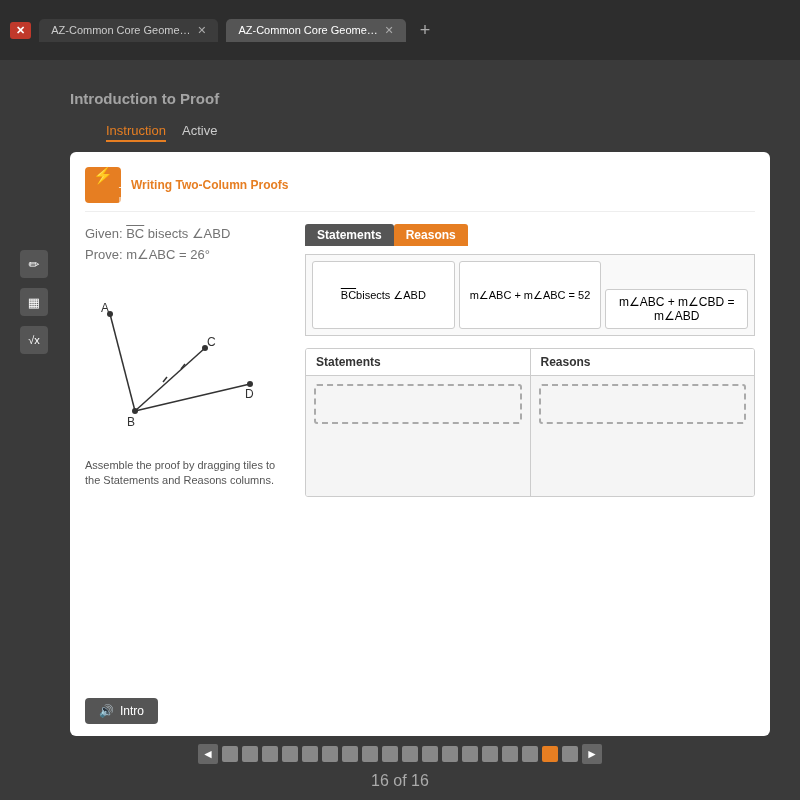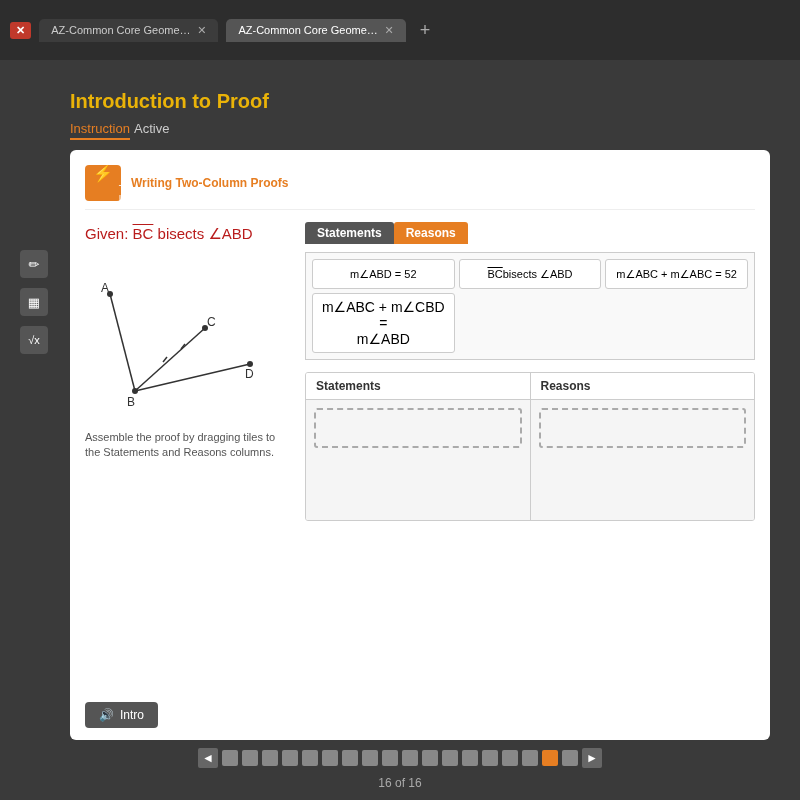--- a/index.html
+++ b/index.html
@@ -83,28 +83,29 @@
       font-size: 13px;
       cursor: pointer;
     }
 
     
     .page-title-area {
       margin-top: 20px;
       margin-left: 50px;
     }
     .page-title {
-      color: #eab308;
-      font-size: 20px;
+      color: #a3a3a3;
+      font-size: 15px;
       font-weight: bold;
-      margin-bottom: 8px;
+      margin-bottom: 16px;
     }
     .page-tabs {
       display: flex;
-      gap: 4px;
+      gap: 16px;
+      margin-left: 36px;
     }
     .page-tab {
       color: #e67e22;
       font-size: 13px;
       cursor: pointer;
       border-bottom: 2px solid #e67e22;
       padding-bottom: 2px;
     }
     .page-tab.inactive {
       color: #ccc;
@@ -162,41 +163,41 @@
       display: flex;
       gap: 20px;
     }
 
     
     .left-side {
       width: 200px;
       flex-shrink: 0;
     }
     .given-text {
-      font-size: 15px;
-      color: #b91c1c;
+      font-size: 13px;
+      color: #737373;
       line-height: 1.6;
       margin-bottom: 10px;
     }
     .overline {
       text-decoration: overline;
     }
     .diagram {
       position: relative;
       width: 180px;
       height: 160px;
     }
     .diagram svg {
       width: 100%;
       height: 100%;
     }
     .assemble-text {
       font-size: 11px;
       color: #555;
-      margin-top: 14px;
+      margin-top: 22px;
       line-height: 1.4;
     }
 
     
     .right-side {
       flex: 1;
     }
 
     
     .tiles-header {
@@ -321,21 +322,21 @@
       width: 16px;
       height: 16px;
       background: #888;
       border-radius: 2px;
     }
     .dot.active {
       background: #e67e22;
     }
     .page-count {
       color: #aaa;
-      font-size: 12px;
+      font-size: 16px;
       margin-top: 4px;
     }
   </style>
 </head>
 <body>
 
 <div class="browser-chrome">
   <span class="tab-close-x">✕</span>
   <div class="tab">
     <span style="font-size:11px;max-width:140px;overflow:hidden;white-space:nowrap;text-overflow:ellipsis;">AZ-Common Core Geometry A - I</span>
@@ -372,20 +373,21 @@
         <span class="try-it-label">Try It</span>
       </div>
       <span class="card-title">Writing Two-Column Proofs</span>
     </div>
 
     <div class="card-body">
 
       <div class="left-side">
         <div class="given-text">
           <div>Given: <span class="overline">BC</span> bisects ∠ABD</div>
+          <div>Prove: m∠ABC = 26°</div>
         </div>
 
         <div class="diagram">
           <svg viewBox="0 0 180 160">
 
             <line x1="50" y1="135" x2="25" y2="38" stroke="#333" stroke-width="1.5"></line>
 
             <line x1="50" y1="135" x2="120" y2="72" stroke="#333" stroke-width="1.5"></line>
 
             <line x1="50" y1="135" x2="165" y2="108" stroke="#333" stroke-width="1.5"></line>
@@ -409,24 +411,23 @@
       </div>
 
       <div class="right-side">
 
         <div class="tiles-header">
           <div class="tile-tab statements">Statements</div>
           <div class="tile-tab reasons">Reasons</div>
         </div>
 
         <div class="tiles-grid">
-          <div class="tile">m∠ABD = 52</div>
           <div class="tile"><span class="overline">BC</span> bisects ∠ABD</div>
           <div class="tile">m∠ABC + m∠ABC = 52</div>
-          <div class="tile" style="font-size:14px;">m∠ABC + m∠CBD =<br>m∠ABD</div>
+          <div class="tile" style="font-size:12px;margin-top:28px;">m∠ABC + m∠CBD =<br>m∠ABD</div>
         </div>
 
         <div class="proof-table">
           <div class="proof-table-header">
             <div class="proof-col-header">Statements</div>
             <div class="proof-col-header">Reasons</div>
           </div>
           <div class="proof-body">
             <div class="proof-col">
               <div class="drop-zone"></div>

